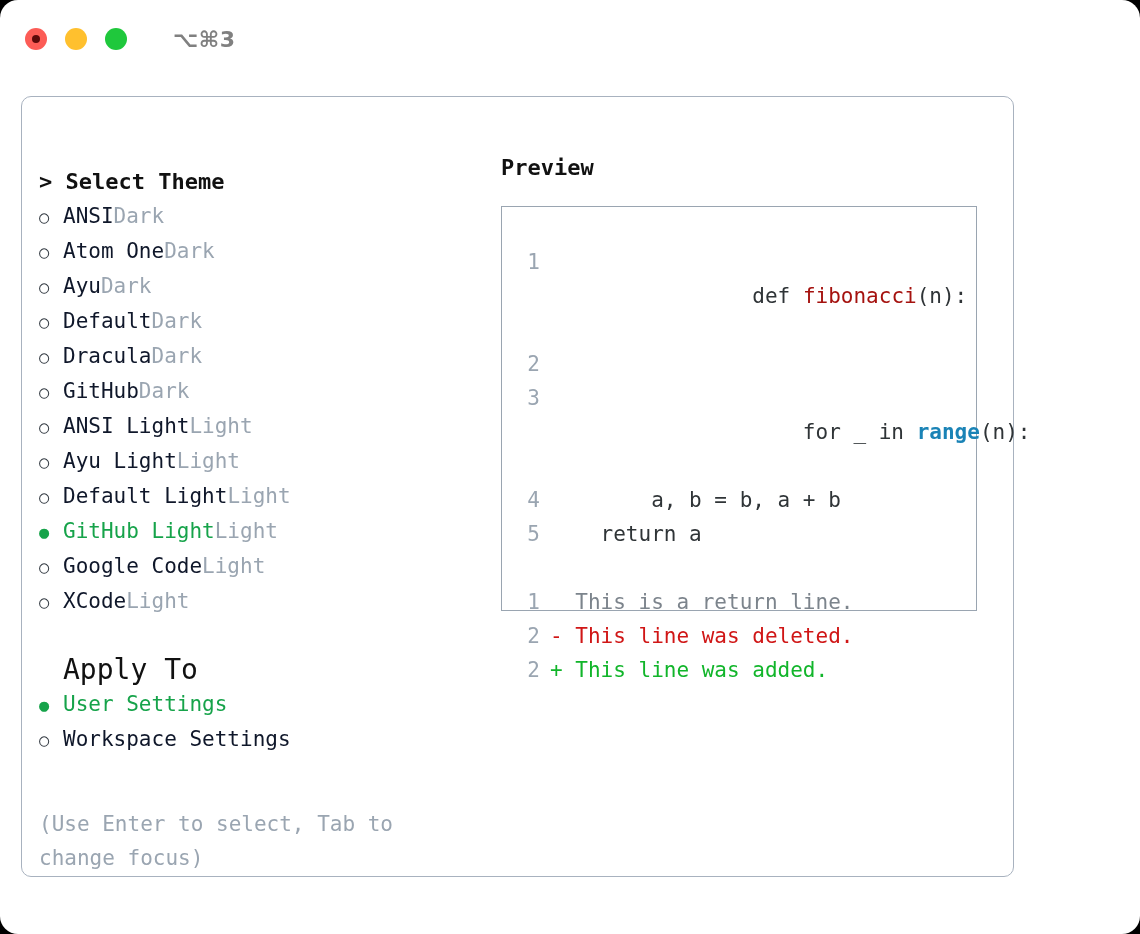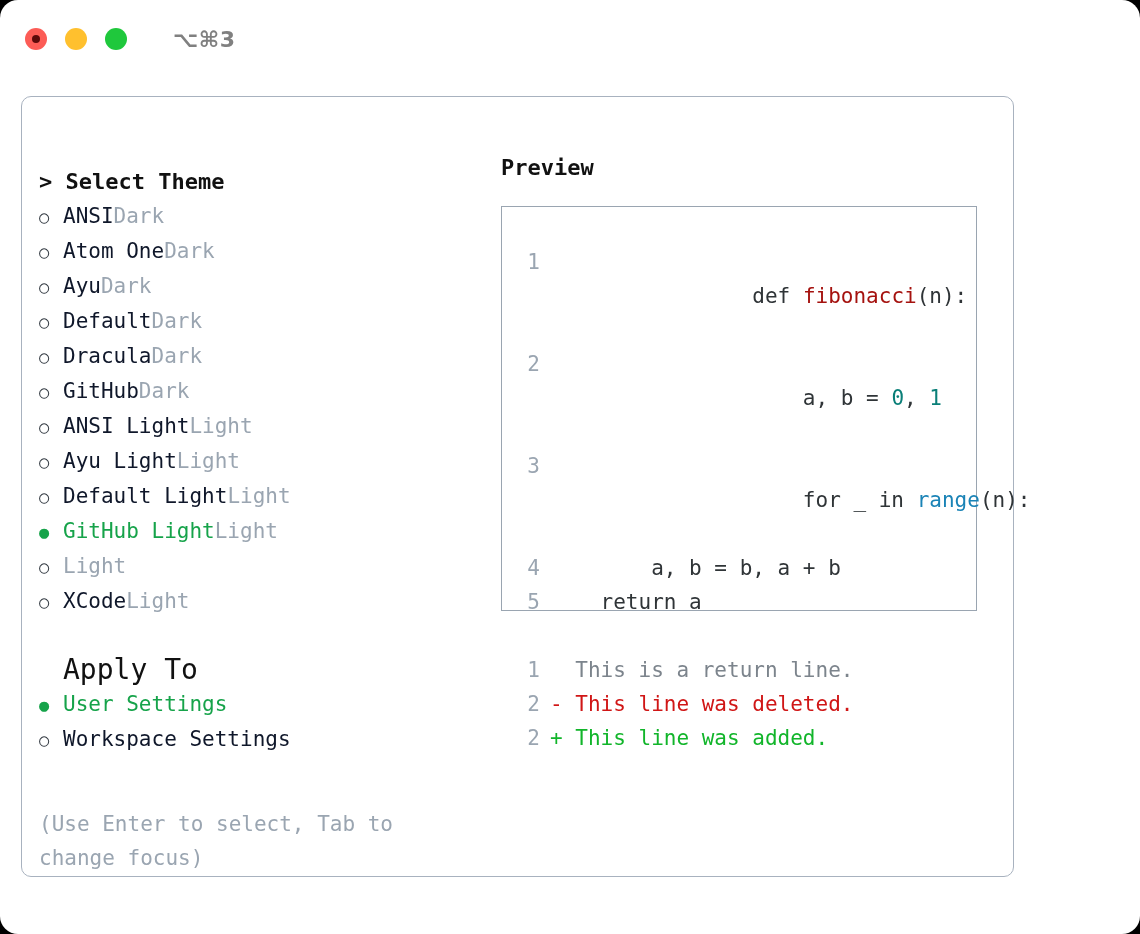--- a/index.html
+++ b/index.html
@@ -170,21 +170,21 @@
     text-align: right;
     color: #9aa5b1;
     padding-right: 10px;
     box-sizing: border-box;
   }
   .code-text { color: #2f3437; }
   .blank-line { height: 34px; }
 
   .tok-fn   { color: #a5120f; }
   .tok-num  { color: #0a7f78; }
-  .tok-call { color: #1a83b6; }
+  .tok-call { color: #1a83b6; font-weight: bold; }
   .tok-plain{ color: #2f3437; }
 
   .diff-ctx { color: #7c848c; }
   .diff-del { color: #d01616; }
   .diff-add { color: #11b52a; }
 </style>
 </head>
 <body>
 
 <div class="window">
@@ -262,20 +262,21 @@
           </div>
 
           <div class="row selected">
             <span class="marker">●</span>
             <span class="label">GitHub Light</span>
             <span class="variant">Light</span>
           </div>
 
           <div class="row">
             <span class="marker">○</span>
+            <span class="label">Google Code</span>
             <span class="variant">Light</span>
           </div>
 
           <div class="row">
             <span class="marker">○</span>
             <span class="label">XCode</span>
             <span class="variant">Light</span>
           </div>
 
         </div>
@@ -306,23 +307,20 @@
 
           <div>
             <div class="code-line">
               <span class="lineno">1</span>
               <span class="code-text">
                 <span class="tok-plain">def </span><span class="tok-fn">fibonacci</span><span class="tok-plain">(n):</span>
               </span>
             </div>
             <div class="code-line">
               <span class="lineno">2</span>
-              <span class="code-text">
-                <span class="tok-plain">    a, b = </span><span class="tok-num">0</span><span class="tok-plain">, </span><span class="tok-num">1</span>
-              </span>
             </div>
             <div class="code-line">
               <span class="lineno">3</span>
               <span class="code-text">
                 <span class="tok-plain">    for _ in </span><span class="tok-call">range</span><span class="tok-plain">(n):</span>
               </span>
             </div>
             <div class="code-line">
               <span class="lineno">4</span>
               <span class="code-text tok-plain">        a, b = b, a + b</span>

